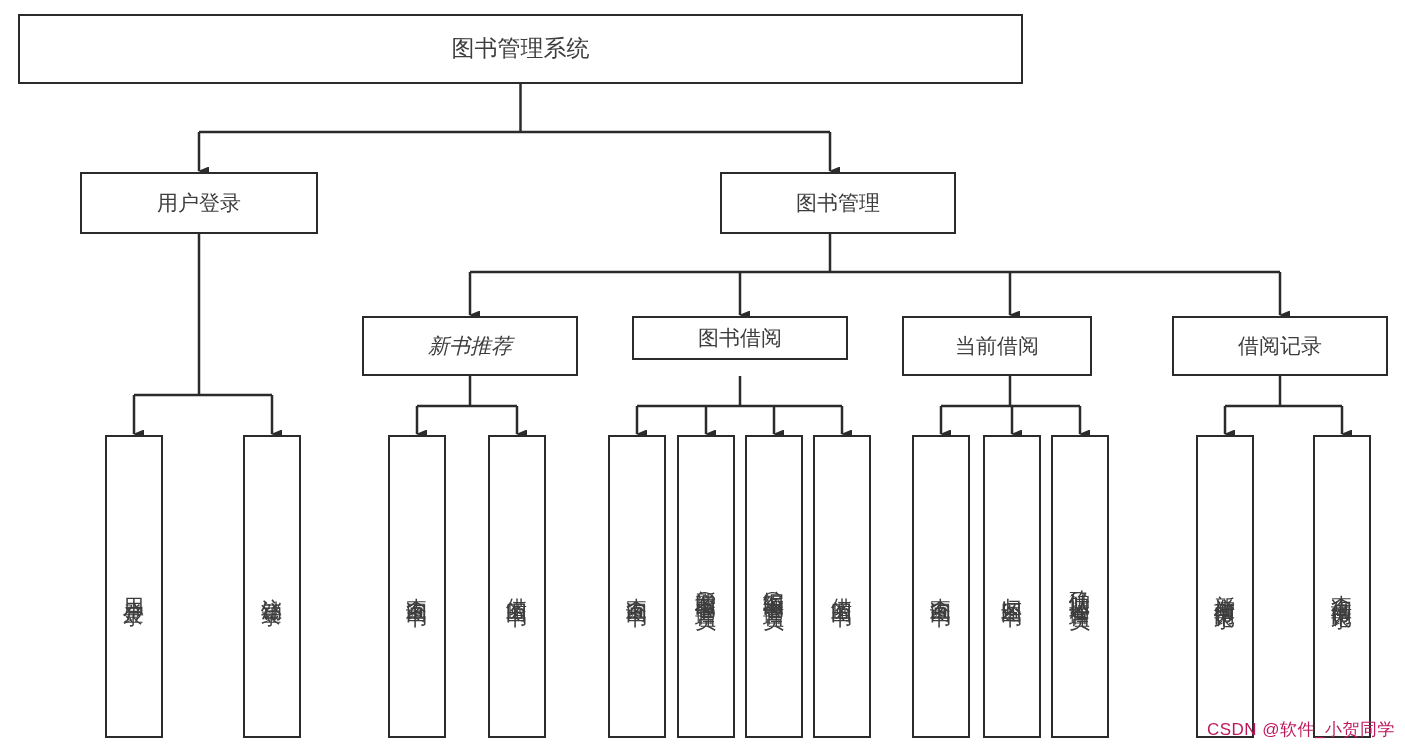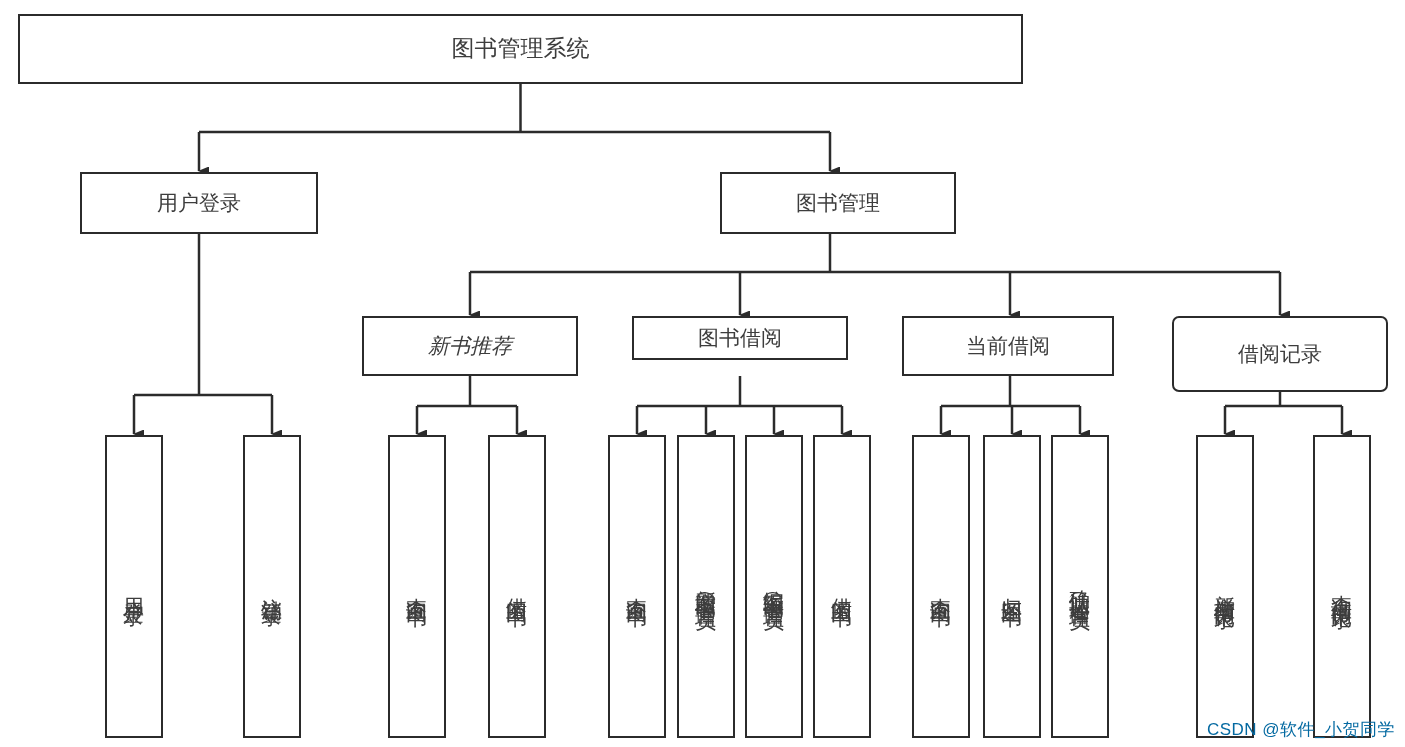--- a/index.html
+++ b/index.html
@@ -55,21 +55,21 @@
     writing-mode: vertical-rl;
     text-orientation: upright;
     letter-spacing: 3px;
     line-height: 1;
   }
   #watermark {
     position: absolute;
     right: 10px;
     bottom: 6px;
     font-size: 17px;
-    color: #0369a1;
+    color: #be185d;
     white-space: nowrap;
     letter-spacing: 0.5px;
   }
 </style>
 </head>
 <body>
 
 <div id="canvas">
   <svg id="wires" viewBox="0 0 1405 747">
     <defs>
@@ -123,24 +123,24 @@
       </div>
       <div class="node branch" style="left: 712px; top: 172px; width: 236px; height: 62px; margin-left: 8px;">
         <span class="label-h">图书管理</span>
       </div>
       <div class="node branch" style="left: 362px; top: 316px; width: 216px; height: 60px; font-style: italic;">
         <span class="label-h">新书推荐</span>
       </div>
       <div class="node branch" style="left: 632px; top: 316px; width: 216px; height: 44px;">
         <span class="label-h">图书借阅</span>
       </div>
-      <div class="node branch" style="left: 902px; top: 316px; width: 212px; height: 60px;">
+      <div class="node branch" style="left: 902px; top: 316px; width: 190px; height: 60px;">
         <span class="label-h">当前借阅</span>
       </div>
-      <div class="node branch" style="left: 1172px; top: 316px; width: 216px; height: 76px; border-radius: 7px;">
+      <div class="node branch" style="left: 1172px; top: 316px; width: 216px; height: 60px;">
         <span class="label-h">借阅记录</span>
       </div>
       <div class="node leaf" style="left: 105px; top: 435px; width: 58px; height: 303px;">
         <span class="label-v">用户登录</span>
       </div>
       <div class="node leaf" style="left: 243px; top: 435px; width: 58px; height: 303px;">
         <span class="label-v">注销登录</span>
       </div>
       <div class="node leaf" style="left: 388px; top: 435px; width: 58px; height: 303px;">
         <span class="label-v">查询图书</span>

